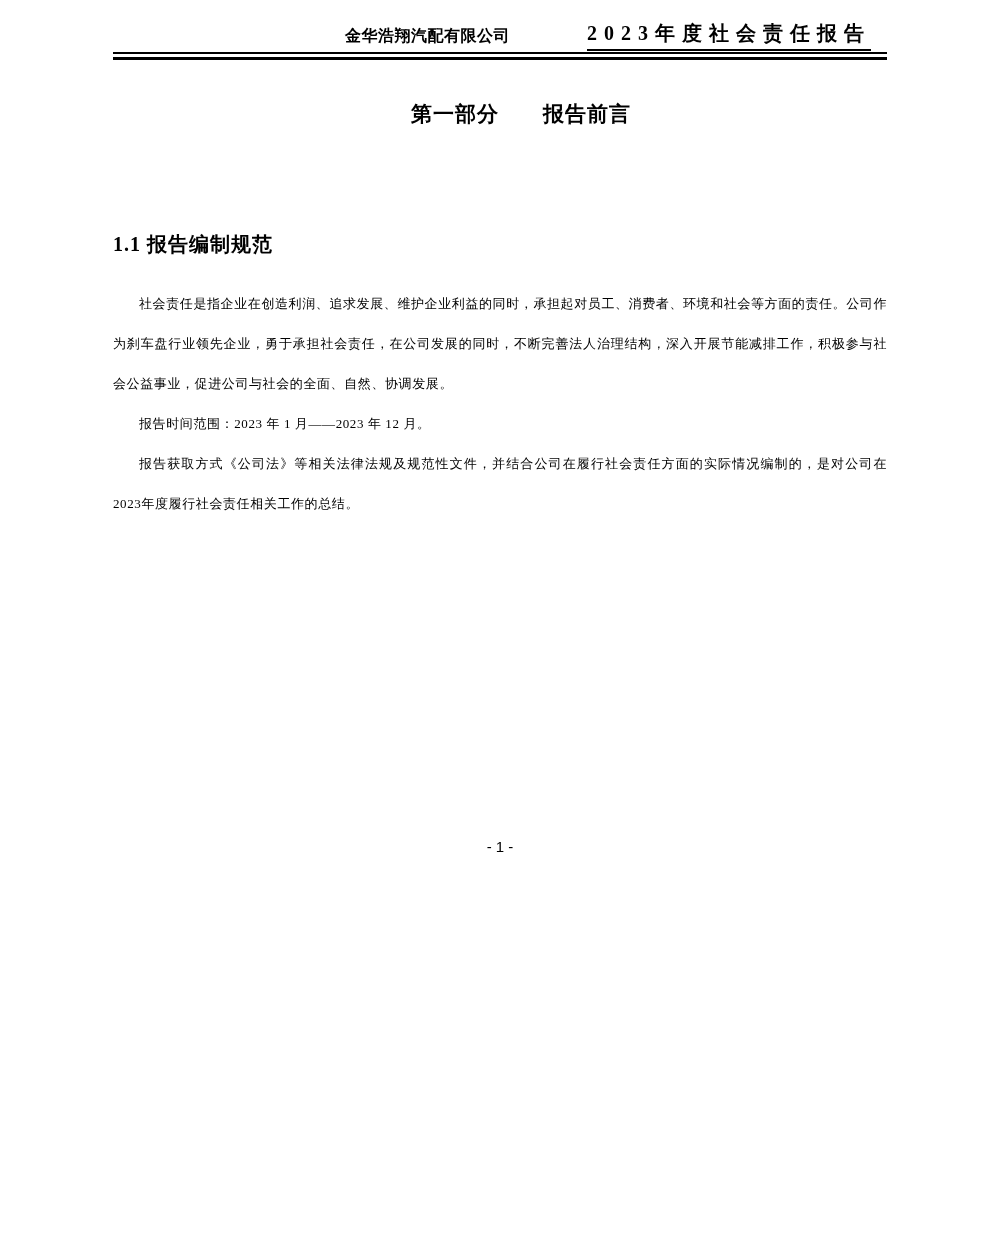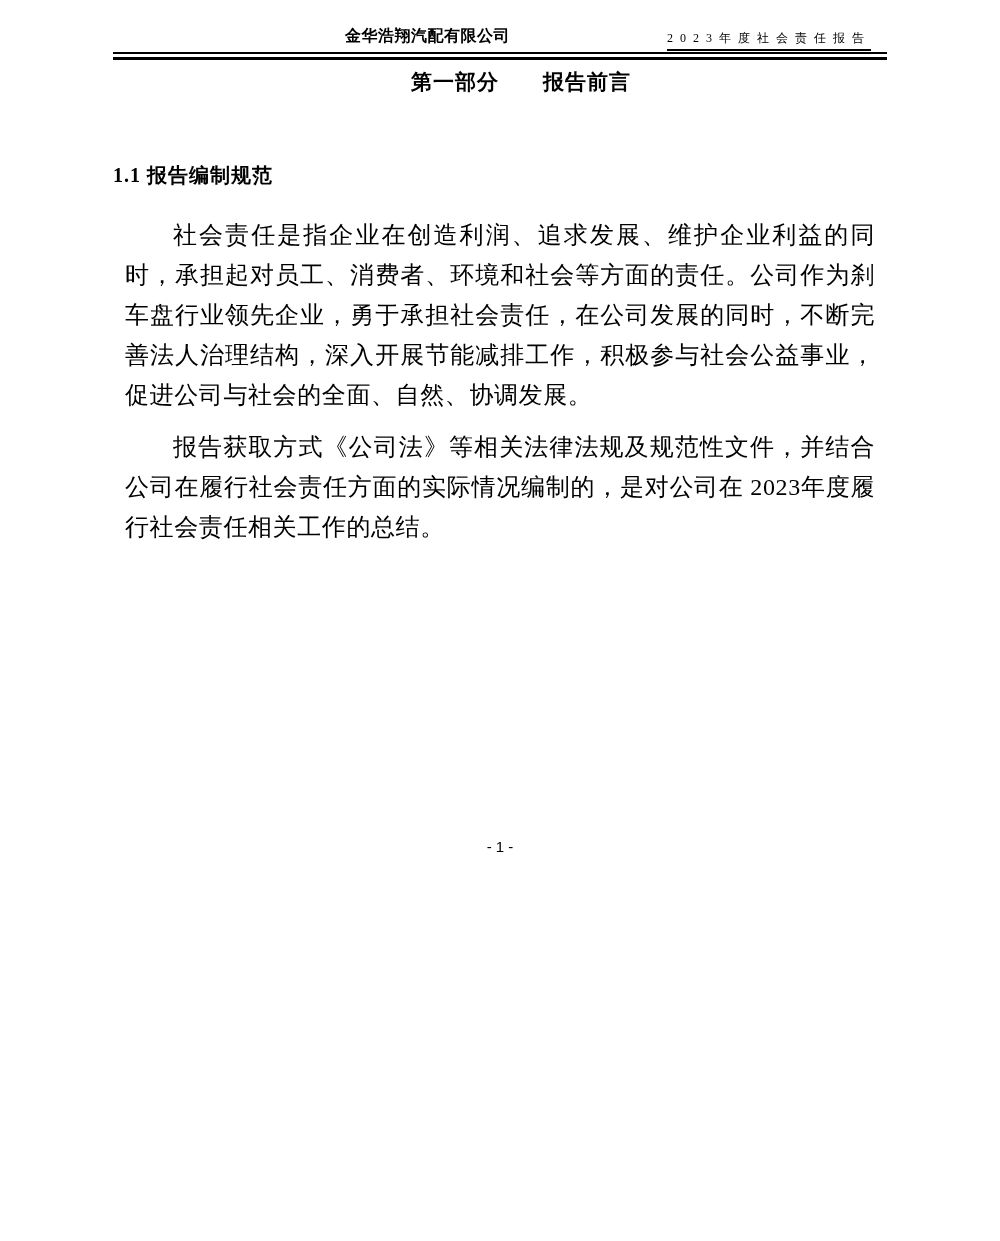--- a/index.html
+++ b/index.html
@@ -35,61 +35,61 @@
     bottom: 5px;
     font-size: 16px;
     font-weight: bold;
     letter-spacing: 0.5px;
     white-space: nowrap;
   }
   .report-title {
     position: absolute;
     right: 16px;
     bottom: 1px;
-    font-size: 12px;
-    font-weight: normal;
+    font-size: 20px;
+    font-weight: bold;
     letter-spacing: 7px;
     border-bottom: 2px solid #000;
     padding-bottom: 2px;
     white-space: nowrap;
   }
   .header-rule {
     height: 3px;
     border-top: 2px solid #000;
     border-bottom: 3px solid #000;
   }
 
   
   .content {
     position: absolute;
     top: 60px;
     left: 113px;
     right: 113px;
   }
   .doc-title {
     margin: 0;
-    padding-top: 8px;
+    padding-top: 40px;
     font-size: 21px;
     font-weight: bold;
     text-align: center;
     text-indent: 2em;
     letter-spacing: 1px;
   }
   .section-heading {
-    margin: 66px 0 0 0;
+    margin: 103px 0 0 0;
     font-size: 20px;
     font-weight: bold;
     letter-spacing: 1px;
   }
   .paragraphs {
     margin-top: 26px;
   }
   .paragraphs p {
-    margin: 12px;
-    font-size: 24px;
+    margin: 0;
+    font-size: 13px;
     line-height: 40px;
     letter-spacing: 0.6px;
     text-align: justify;
     text-indent: 2em;
   }
 
   
   .footer {
     position: absolute;
     bottom: 16px;
@@ -114,20 +114,21 @@
     <div class="header-rule"></div>
   </div>
 
   <div class="content">
     <h1 class="doc-title">第一部分　　报告前言</h1>
 
     <h2 class="section-heading">1.1 报告编制规范</h2>
 
     <div class="paragraphs">
       <p>社会责任是指企业在创造利润、追求发展、维护企业利益的同时，承担起对员工、消费者、环境和社会等方面的责任。公司作为刹车盘行业领先企业，勇于承担社会责任，在公司发展的同时，不断完善法人治理结构，深入开展节能减排工作，积极参与社会公益事业，促进公司与社会的全面、自然、协调发展。</p>
+      <p>报告时间范围：2023 年 1 月——2023 年 12 月。</p>
       <p>报告获取方式《公司法》等相关法律法规及规范性文件，并结合公司在履行社会责任方面的实际情况编制的，是对公司在 2023年度履行社会责任相关工作的总结。</p>
     </div>
   </div>
 
   <div class="footer">
     <span>- 1 -</span>
   </div>
 
 </div>
 

